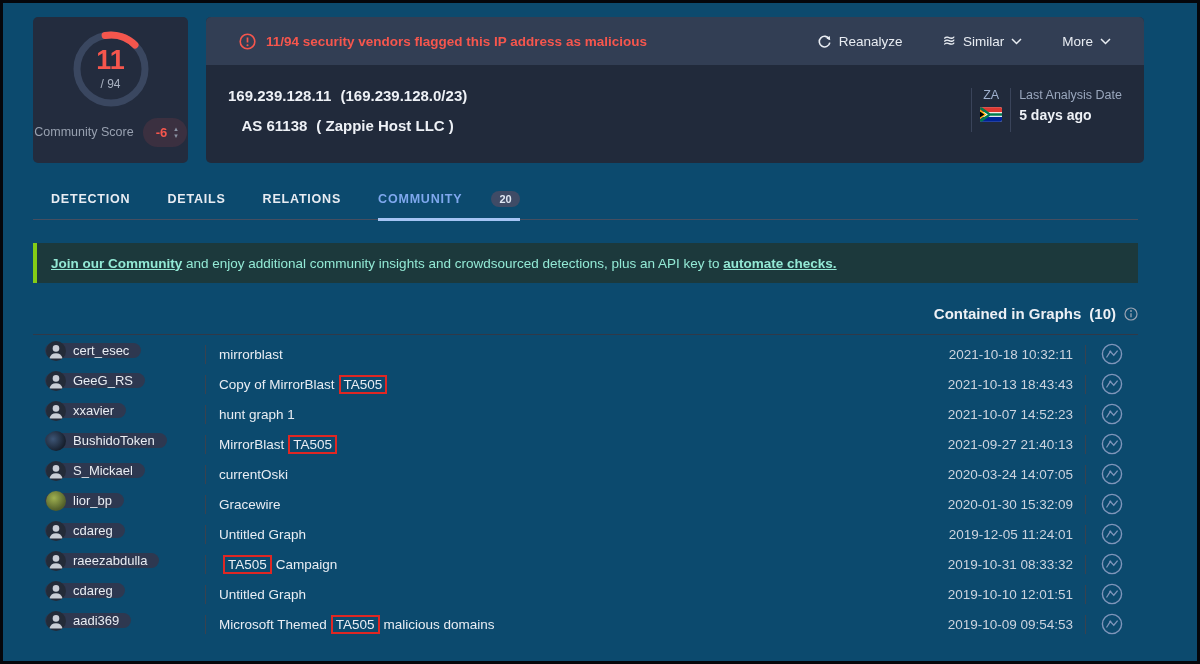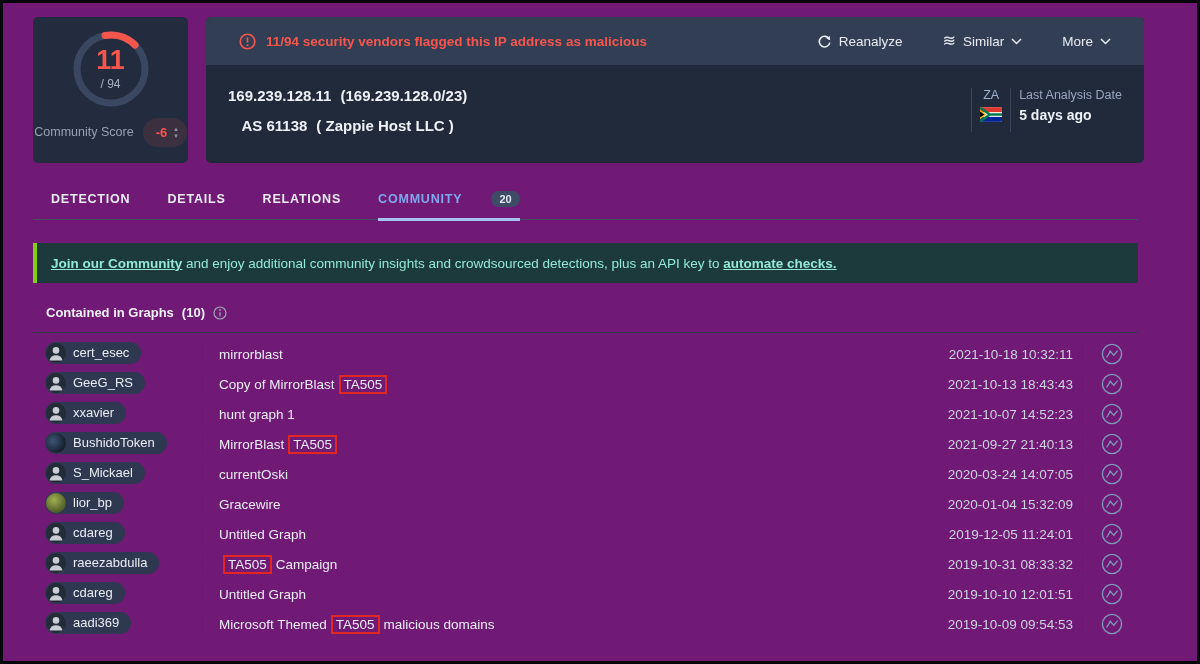--- a/index.html
+++ b/index.html
@@ -1,18 +1,18 @@
 <!DOCTYPE html>
 <html><head>
 <meta charset="utf-8">
 <style>
   * { margin:0; padding:0; box-sizing:border-box; }
   html,body { background:#05060b; }
   body { font-family:"Liberation Sans", sans-serif; }
-  .page { position:relative; width:1200px; height:664px; background:#701a75; overflow:hidden;
+  .page { position:relative; width:1200px; height:664px; background:#0c4a6e; overflow:hidden;
           border:3px solid #05060b; }
 
   
   .score-card { position:absolute; left:30px; top:14px; width:155px; height:146px;
                 background:#232c3e; border-radius:5px; display:flex; flex-direction:column; align-items:center; }
   .donut-wrap { position:relative; margin-top:10px; width:84px; height:84px; }
   .donut-txt { position:absolute; inset:0; display:flex; flex-direction:column; align-items:center; justify-content:center; }
   .donut-score { color:#f6564d; font-size:27px; font-weight:700; line-height:1; }
   .donut-total { color:#aab3c2; font-size:12px; margin-top:3px; }
   .cs-row { display:flex; align-items:center; gap:9px; margin-top:7px; }
@@ -48,26 +48,26 @@
   .tab-badge { background:#3f4b66; color:#dfe6f2; border-radius:10px; padding:2px 8px; font-size:11px; font-weight:700; letter-spacing:0; }
 
   
   .join-banner { position:absolute; left:30px; right:59px; top:240px; height:40px; background:#1c393c;
                  border-left:4px solid #84cc16; display:flex; align-items:center; padding-left:14px;
                  color:#93e9d5; font-size:13.5px; }
   .join-banner a { color:#93e9d5; font-weight:700; text-decoration:underline; cursor:pointer; }
 
   
   .graphs-header { position:absolute; left:30px; right:59px; top:302px; display:flex; align-items:center; gap:8px;
-                   padding:0 0 12px 13px; border-bottom:1px solid #303948; color:#edf0f5; font-size:13px; font-weight:700; }
+                   padding:0 0 12px 13px; border-bottom:1px solid #303948; color:#edf0f5; font-size:15px; font-weight:700;justify-content:flex-end; }
   .graphs-count { font-weight:700; }
   .rows { position:absolute; left:30px; right:59px; top:336px; }
   .row { height:30px; display:flex; align-items:center; }
   .chip-col { width:172px; padding-left:12px; }
-  .chip { display:inline-flex; align-items:center; gap:7px; background:#2e3850; border-radius:12px; height:22px;
+  .chip { display:inline-flex; align-items:center; gap:7px; background:#2e3850; border-radius:12px; height:15px;
           padding:0 12px 0 1px; cursor:pointer; }
   .avatar { width:20px; height:20px; border-radius:50%; background:#242b38; display:flex; align-items:center; justify-content:center; overflow:hidden; flex:0 0 20px; }
   .avatar-bushido { background:radial-gradient(circle at 35% 40%, #3d5575 0%, #17202e 70%); }
   .avatar-lior { background:radial-gradient(circle at 40% 35%, #9fb050 0%, #56632c 65%, #3c4720 100%); }
   .chip-label { color:#e9edf3; font-size:13px; }
   .vdiv { width:1px; height:19px; background:#39424f; }
   .name-col { flex:1; padding-left:13px; color:#e9edf3; font-size:13.5px; display:flex; align-items:center; }
   .g-box { border:2px solid #e02723; padding:0 3px; margin:0 4px; display:inline-block; }
   .date-col { color:#ccd3de; font-size:13.5px; padding-right:12px; }
   .icon-col { width:52px; display:flex; justify-content:center; }
@@ -352,21 +352,21 @@
           </span>
           <span class="chip-label">lior_bp</span>
         </span>
       </div>
       <div class="vdiv"></div>
       <div class="name-col">
         <span class="g-pre">Gracewire</span>
 
         <span class="g-post"></span>
       </div>
-      <div class="date-col">2020-01-04 15:32:09</div>
+      <div class="date-col">2020-01-30 15:32:09</div>
       <div class="vdiv"></div>
       <div class="icon-col">
         <svg class="graph-circle-icon" width="22" height="22" viewBox="0 0 22 22">
           <circle cx="11" cy="11" r="9.6" fill="none" stroke="#7f95ba" stroke-width="1.4"></circle>
           <polyline points="5.5,14.5 9.3,8.6 12.8,12.2 16.6,7.6" fill="none" stroke="#7f95ba" stroke-width="1.3"></polyline>
           <circle cx="9.3" cy="8.6" r="1.1" fill="#7f95ba"></circle>
         </svg>
       </div>
     </div>
 

